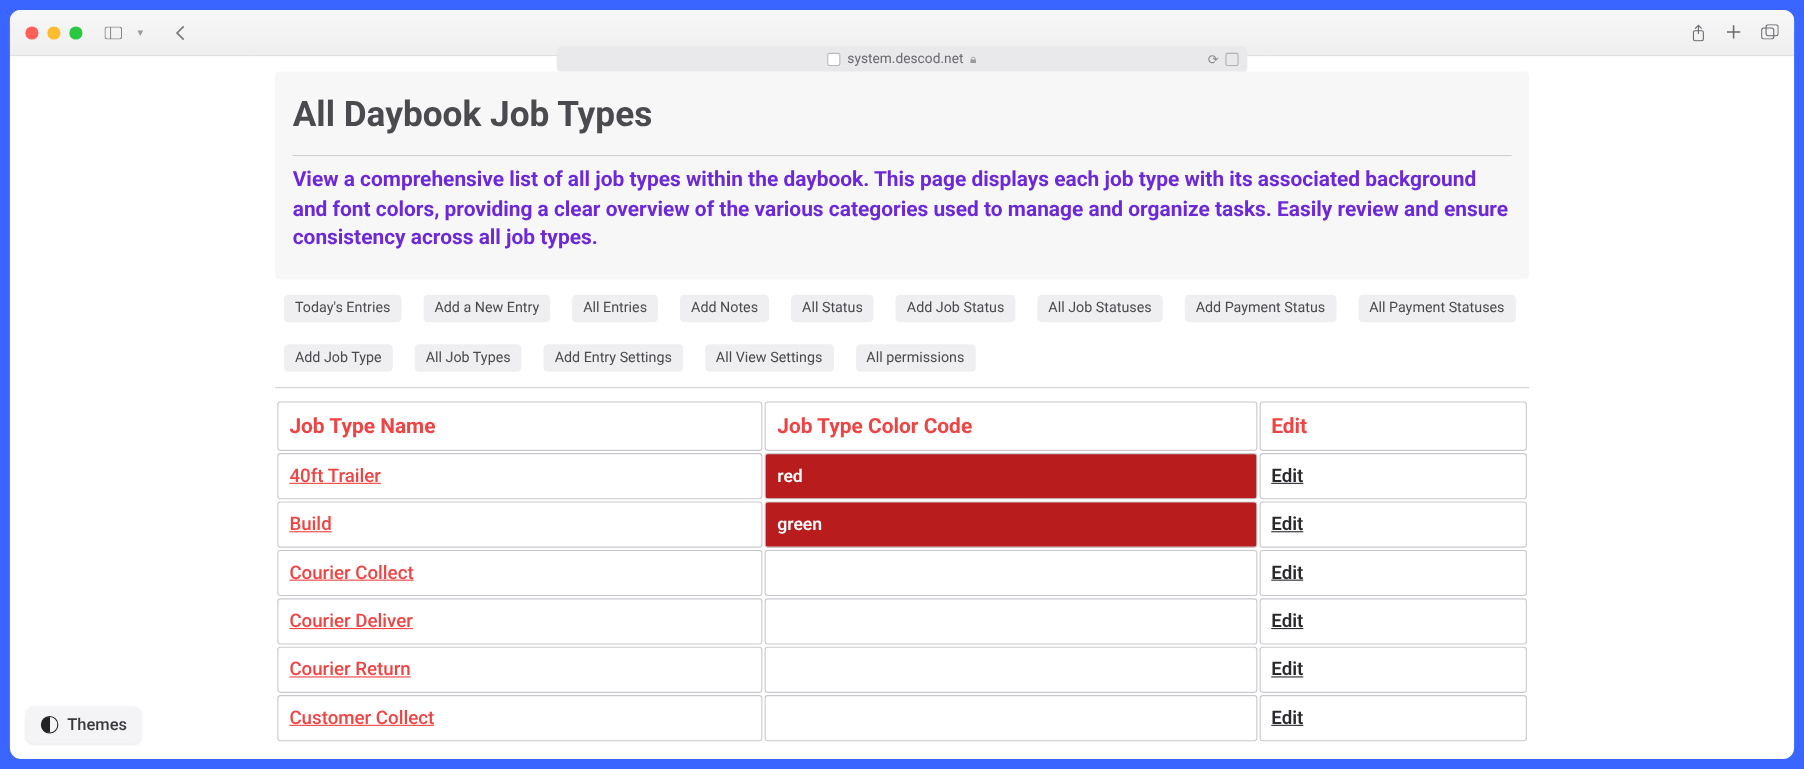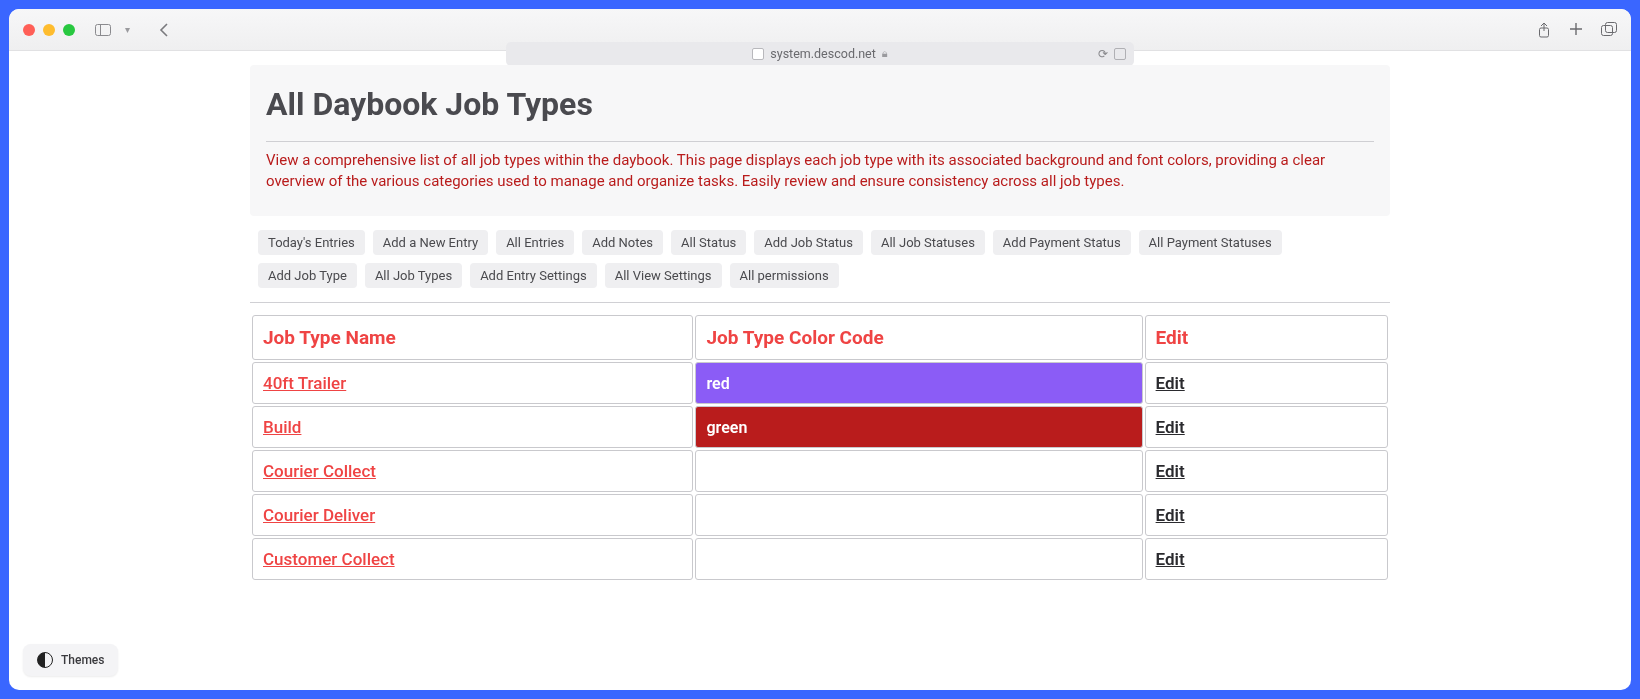--- a/index.html
+++ b/index.html
@@ -72,27 +72,27 @@
   }
   .page-title {
     font-size: 32px;
     font-weight: 700;
     color: #4a4a4f;
     padding-bottom: 18px;
     border-bottom: 1px solid #cfcfd3;
     margin-bottom: 8px;
   }
   .page-desc {
-    font-size: 15px;
+    font-size: 19px;
     line-height: 1.4;
-    color:#b91c1c;
-    font-weight:400;
+    color:#6d28d9;
+    font-weight:700;
   }
   .pill-row {
-    display:flex; flex-wrap:wrap; gap:8px;
+    display:flex; flex-wrap:wrap; gap:20px;
     padding: 14px 8px 14px 8px;
     border-bottom: 1px solid #d0d0d4;
   }
   .pill {
     background:#efeff1;
     border-radius:4px;
     padding:5px 10px;
     font-size:13px;
     color:#4a4a4e;
     cursor:pointer;
@@ -123,21 +123,21 @@
   .jt td.edit-col a{color:#2a2a2e;text-decoration:underline;font-weight:600;cursor:pointer;}
   .col-name{width:39%;}
   .col-color{width:39.5%;}
   .col-edit{width:21.5%;}
 
   
   .themes-btn{
     position:absolute; left:14px; bottom:14px;
     background:#f4f4f6; border-radius:8px;
     padding:8px 14px; display:flex; align-items:center; gap:8px;
-    font-size:12px; color:#3a3a3e; cursor:pointer; font-weight:500;
+    font-size:15px; color:#3a3a3e; cursor:pointer; font-weight:500;
     box-shadow:0 1px 2px rgba(0,0,0,.08);
   }
   .themes-btn .sun{
     width:16px;height:16px;border-radius:50%;
     background:linear-gradient(90deg,#222 50%, transparent 50%);
     border:1.5px solid #222;
   }
 
   
   svg{display:block;}
@@ -233,35 +233,40 @@
         <thead>
           <tr>
             <th>Job Type Name</th>
             <th>Job Type Color Code</th>
             <th>Edit</th>
           </tr>
         </thead>
         <tbody id="jt-body">
             <tr>
               <td class="name-col">40ft Trailer</td>
-              <td class="color-cell" style="background: #8b5cf6;">red</td>
+              <td class="color-cell" style="background: #b91c1c;">red</td>
               <td class="edit-col"><a>Edit</a></td>
             </tr>
             <tr>
               <td class="name-col">Build</td>
               <td class="color-cell" style="background: #b91c1c;">green</td>
               <td class="edit-col"><a>Edit</a></td>
             </tr>
             <tr>
               <td class="name-col">Courier Collect</td>
               <td class="color-cell" style="color: rgb(90, 90, 94);"></td>
               <td class="edit-col"><a>Edit</a></td>
             </tr>
             <tr>
               <td class="name-col">Courier Deliver</td>
+              <td class="color-cell" style="color: rgb(90, 90, 94);"></td>
+              <td class="edit-col"><a>Edit</a></td>
+            </tr>
+            <tr>
+              <td class="name-col">Courier Return</td>
               <td class="color-cell" style="color: rgb(90, 90, 94);"></td>
               <td class="edit-col"><a>Edit</a></td>
             </tr>
             <tr>
               <td class="name-col">Customer Collect</td>
               <td class="color-cell" style="color: rgb(90, 90, 94);"></td>
               <td class="edit-col"><a>Edit</a></td>
             </tr>
           </tbody>
       </table>

